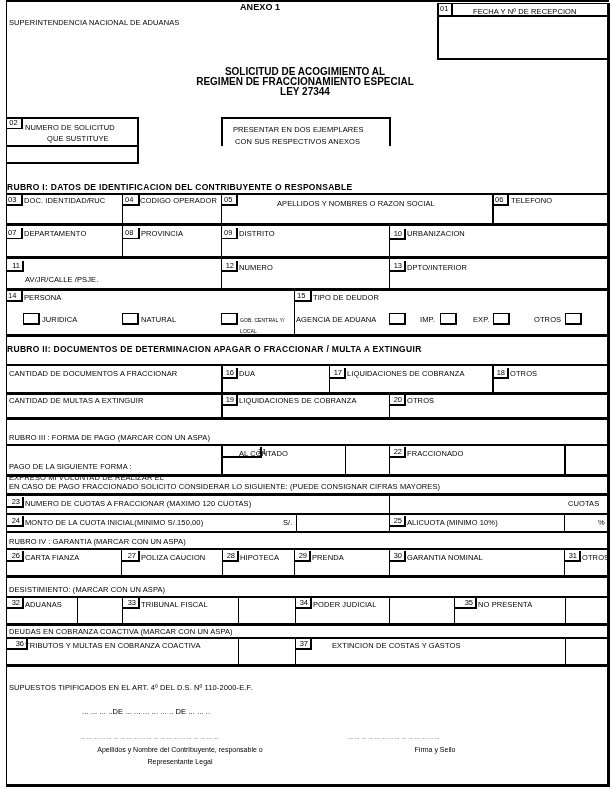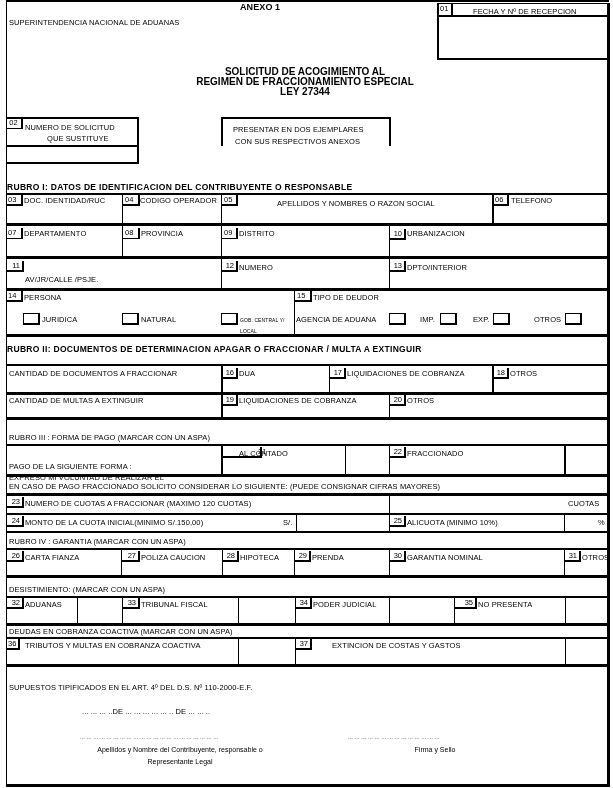--- a/index.html
+++ b/index.html
@@ -209,21 +209,21 @@
 <div class="vl" style="left:389px; top:598px; height:25px;"></div>
 <div class="vl" style="left:454px; top:598px; height:25px;"></div>
 <div class="num" style="left:455px; top:598px; width:22px; text-align:right;">35</div>
 <div class="t" style="left:478px; top:600px;">NO PRESENTA</div>
 <div class="vl" style="left:565px; top:598px; height:25px;"></div>
 <div class="hl" style="left:6px; top:623px; width:603px;"></div>
 
 <div class="t" style="left:9px; top:627px;">DEUDAS EN COBRANZA COACTIVA  (MARCAR CON UN ASPA)</div>
 <div class="hl" style="left:6px; top:637px; width:603px; border-top-width:2px;"></div>
 
-<div class="num" style="left:6px; top:639px; width:14px; text-align:right;">36</div>
+<div class="num" style="left:6px; top:639px; width:22px; text-align:right;">36</div>
 <div class="t" style="left:25px; top:641px;">TRIBUTOS Y MULTAS EN COBRANZA COACTIVA</div>
 <div class="vl" style="left:238px; top:639px; height:25px;"></div>
 <div class="vl" style="left:295px; top:639px; height:25px;"></div>
 <div class="num" style="left:296px; top:639px; width:16px; text-align:right;">37</div>
 <div class="t" style="left:332px; top:641px;">EXTINCION DE COSTAS Y GASTOS</div>
 <div class="vl" style="left:565px; top:639px; height:25px;"></div>
 <div class="hl" style="left:6px; top:664px; width:603px;"></div>
 
 <div class="t" style="left:9px; top:683px;">SUPUESTOS TIPIFICADOS  EN EL ART. 4º DEL D.S. Nº 110-2000-E.F.</div>
 <div class="t" style="left:82px; top:707px;">... ...  ... ..DE  ... ... ... ... ... ..          DE  ... ... ..</div>

